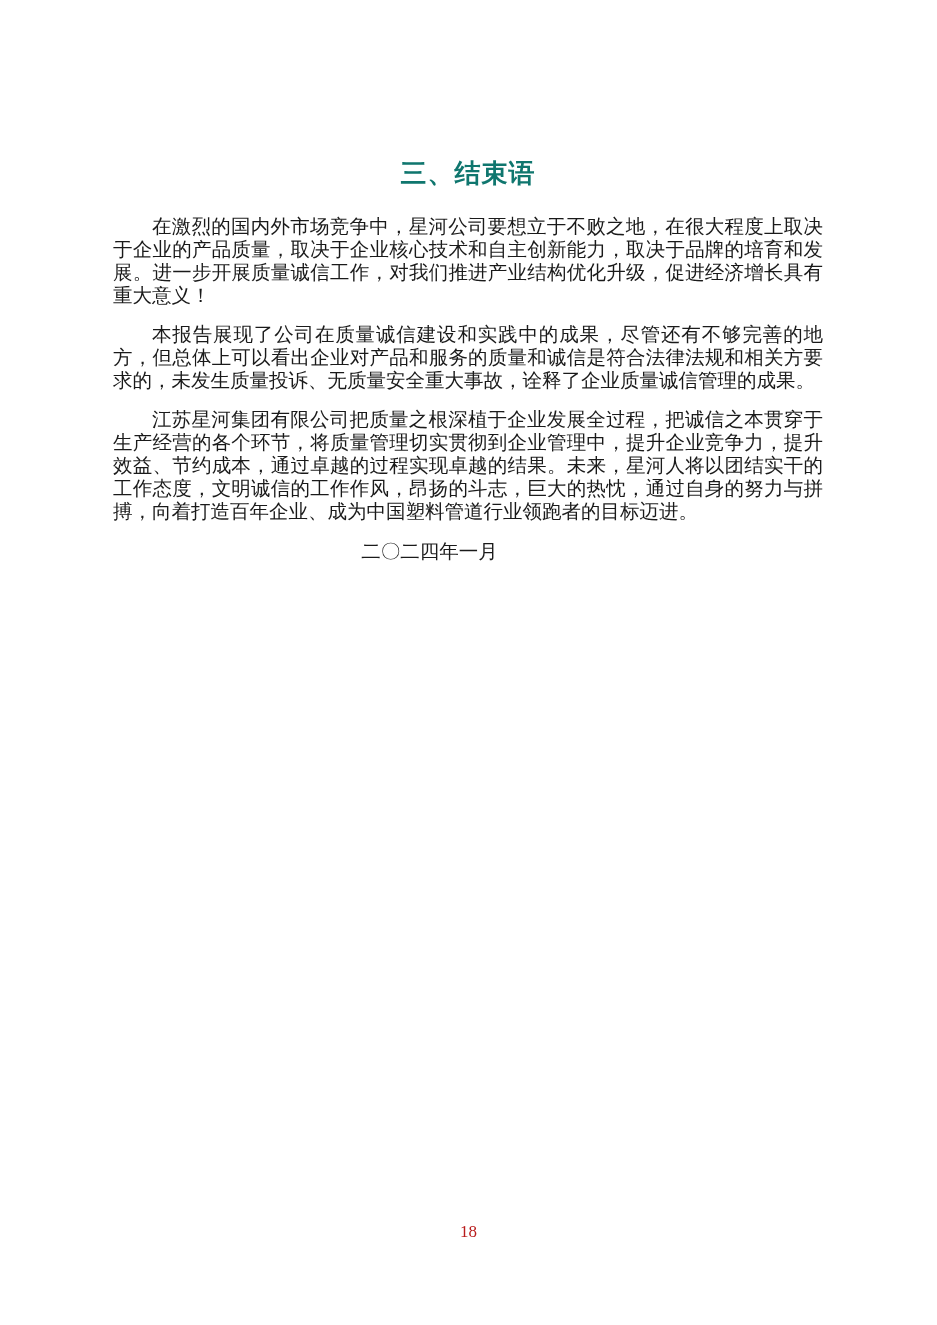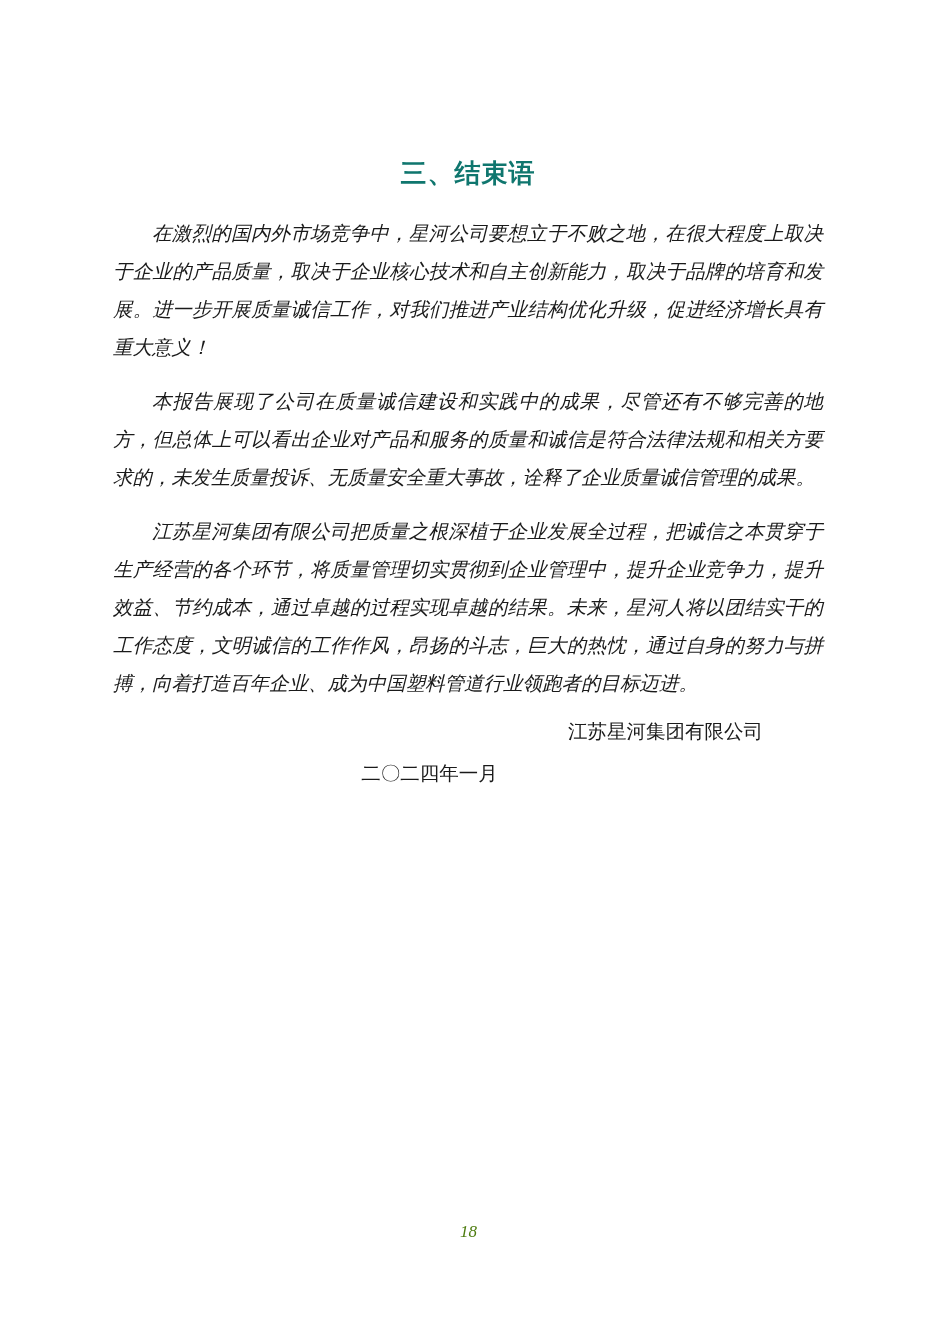--- a/index.html
+++ b/index.html
@@ -28,26 +28,25 @@
     font-family: "Liberation Sans", "DejaVu Sans", sans-serif;
     font-weight: bold;
     font-size: 26px;
     line-height: 34px;
     color: #0f766e;
     letter-spacing: 1px;
   }
   .para {
     margin: 16px 0 13px 0;
     font-size: 19.5px;
-    line-height: 38px;
+    line-height: 23px;
     text-align: justify;
     text-justify: inter-ideograph;
     text-indent: 2em;
     word-break: break-all;
-    font-style: italic;
   }
   .signature-block {
     margin-top: 8px;
   }
   .signature-line {
     font-size: 19.5px;
     line-height: 31.5px;
     text-align: right;
     padding-right: 60px;
   }
@@ -59,38 +58,36 @@
     padding-right: 77px;
   }
   .page-number {
     position: absolute;
     top: 1222px;
     left: 0;
     width: 100%;
     text-align: center;
     font-size: 17px;
     line-height: 20px;
-    color: #4d7c0f;
-    font-style: italic;
+    color: #b91c1c;
   }
 </style>
 </head>
 <body>
 
 <div class="page">
   <div class="content">
     <h1 class="doc-title">三、结束语</h1>
 
     <p class="para">在激烈的国内外市场竞争中，星河公司要想立于不败之地，在很大程度上取决于企业的产品质量，取决于企业核心技术和自主创新能力，取决于品牌的培育和发展。进一步开展质量诚信工作，对我们推进产业结构优化升级，促进经济增长具有重大意义！</p>
 
 
     <p class="para">本报告展现了公司在质量诚信建设和实践中的成果，尽管还有不够完善的地方，但总体上可以看出企业对产品和服务的质量和诚信是符合法律法规和相关方要求的，未发生质量投诉、无质量安全重大事故，诠释了企业质量诚信管理的成果。</p>
 
     <p class="para">江苏星河集团有限公司把质量之根深植于企业发展全过程，把诚信之本贯穿于生产经营的各个环节，将质量管理切实贯彻到企业管理中，提升企业竞争力，提升效益、节约成本，通过卓越的过程实现卓越的结果。未来，星河人将以团结实干的工作态度，文明诚信的工作作风，昂扬的斗志，巨大的热忱，通过自身的努力与拼搏，向着打造百年企业、成为中国塑料管道行业领跑者的目标迈进。</p>
 
     <div class="signature-block">
-      <div class="signature-line">江苏星河集团有限公司</div>
       <div class="date-line">二〇二四年一月</div>
     </div>
   </div>
 
   <div class="page-number">18</div>
 </div>
 
 </body></html>

